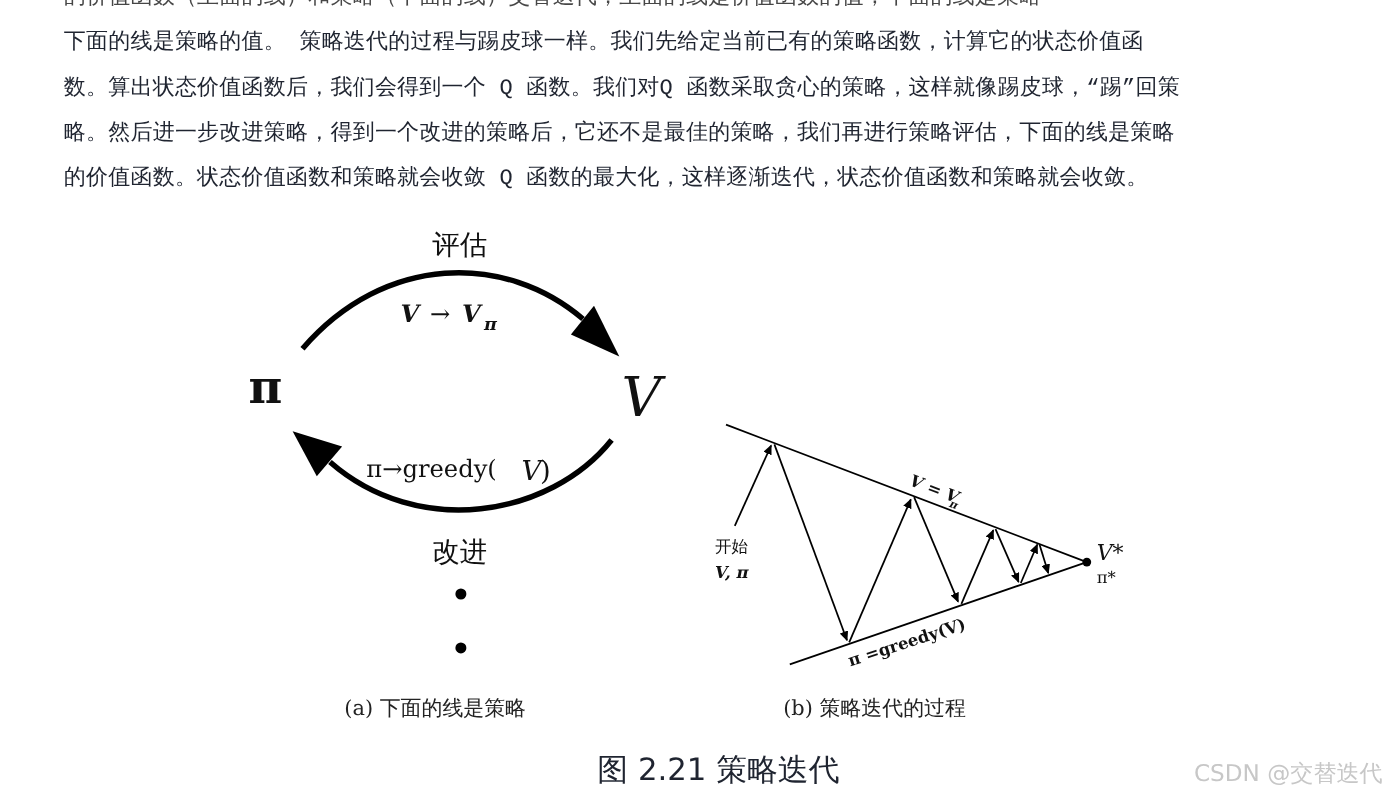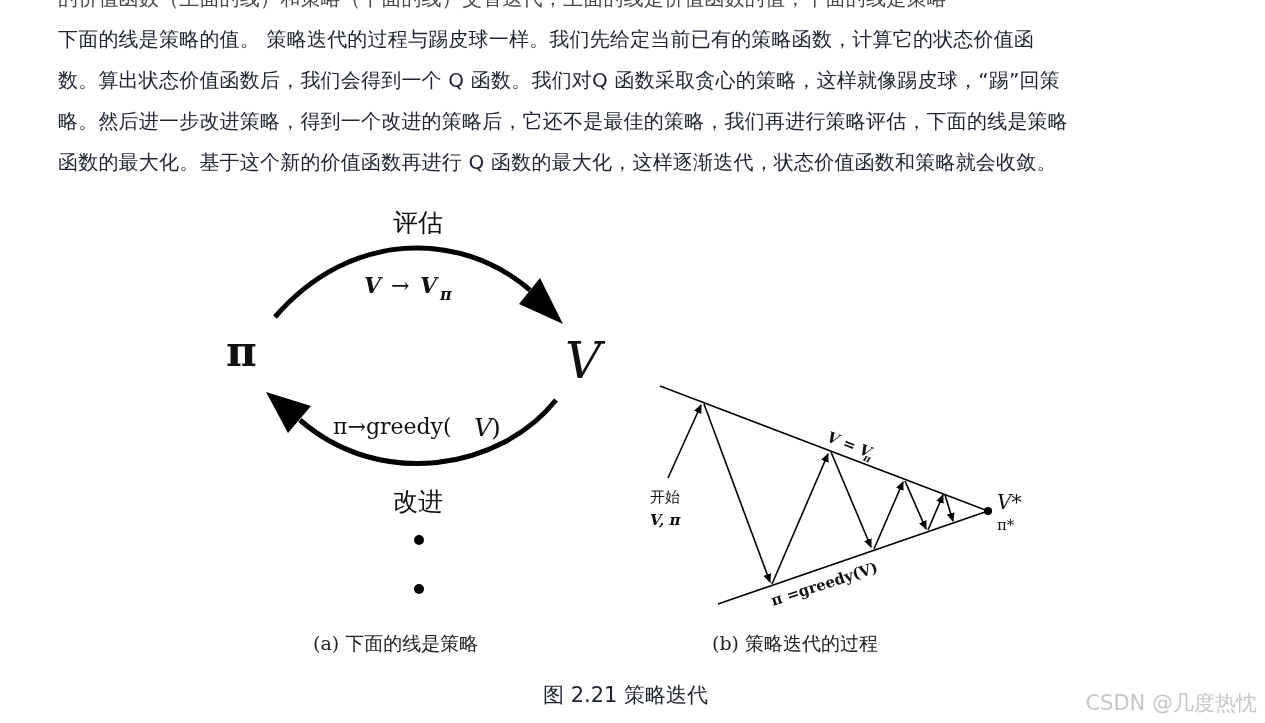--- a/index.html
+++ b/index.html
@@ -1,40 +1,40 @@
 <!DOCTYPE html>
 <html><head>
 <meta charset="utf-8">
 <style>
   html, body { margin:0; padding:0; background:#ffffff; }
   body { width:1265px; height:723px; position:relative; overflow:hidden;
          font-family:"DejaVu Sans","Liberation Sans",sans-serif; color:#222226; }
   .para { position:absolute; left:58px; top:-22px; width:1150px;
           font-size:20px; line-height:41px; color:#1f2430; letter-spacing:0.2px; }
-  .para .line { display:block; white-space:nowrap; height:41px; }
+  .para .line { display:block; white-space:nowrap; height:41px;font-family:Liberation Mono, monospace; }
   .para .cut { color:#333; opacity:0.9; }
   .figure { position:absolute; left:0; top:0; width:1265px; height:723px; }
   svg text { font-family:"DejaVu Serif","Liberation Serif",serif; }
   .caption-a, .caption-b { position:absolute; font-family:"DejaVu Serif","Liberation Serif",serif;
         font-size:19px; color:#222; white-space:nowrap; }
   .caption-a { left:313px; top:631px; }
   .caption-b { left:712px; top:631px; }
-  .fig-title { position:absolute; left:543px; top:681px; font-size:21px; color:#1f2430; white-space:nowrap; }
+  .fig-title { position:absolute; left:543px; top:681px; font-size:28px; color:#1f2430; white-space:nowrap; }
   .watermark { position:absolute; right:8px; bottom:6px; font-size:21px; color:#c7c7c7;
        font-family:"DejaVu Sans","Liberation Sans",sans-serif; white-space:nowrap; }
 </style>
 </head>
 <body>
 
 <div class="para">
   <span class="line cut">的价值函数（上面的线）和策略（下面的线）交替迭代，上面的线是价值函数的值，下面的线是策略</span>
   <span class="line">下面的线是策略的值。 策略迭代的过程与踢皮球一样。我们先给定当前已有的策略函数，计算它的状态价值函</span>
   <span class="line">数。算出状态价值函数后，我们会得到一个 Q 函数。我们对Q 函数采取贪心的策略，这样就像踢皮球，“踢”回策</span>
   <span class="line">略。然后进一步改进策略，得到一个改进的策略后，它还不是最佳的策略，我们再进行策略评估，下面的线是策略</span>
-  <span class="line">函数的最大化。基于这个新的价值函数再进行 Q 函数的最大化，这样逐渐迭代，状态价值函数和策略就会收敛。</span>
+  <span class="line">的价值函数。状态价值函数和策略就会收敛 Q 函数的最大化，这样逐渐迭代，状态价值函数和策略就会收敛。</span>
 </div>
 
 <svg class="figure" width="1265" height="723" viewBox="0 0 1265 723">
   <defs>
     <marker id="bigHead" markerWidth="10" markerHeight="10" refX="8" refY="5" orient="auto" markerUnits="userSpaceOnUse">
       <path d="M0,0 L10,5 L0,10 z" fill="#000"></path>
     </marker>
     <marker id="smallHead" markerWidth="9" markerHeight="8" refX="8" refY="4" orient="auto" markerUnits="userSpaceOnUse">
       <path d="M0,0 L9,4 L0,8 z" fill="#000"></path>
     </marker>
@@ -88,13 +88,13 @@
       <text x="0" y="0" font-size="15" font-weight="bold" font-family="DejaVu Sans, Liberation Sans, sans-serif">π =greedy(V)</text>
     </g>
     <text x="997" y="509" font-size="20" font-style="italic">V*</text>
     <text x="997" y="530" font-size="15">π*</text>
   </g>
 </svg>
 
 <div class="caption-a">(a) 下面的线是策略</div>
 <div class="caption-b">(b) 策略迭代的过程</div>
 <div class="fig-title">图 2.21 策略迭代</div>
-<div class="watermark">CSDN @几度热忱</div>
+<div class="watermark">CSDN @交替迭代</div>
 
 </body></html>

